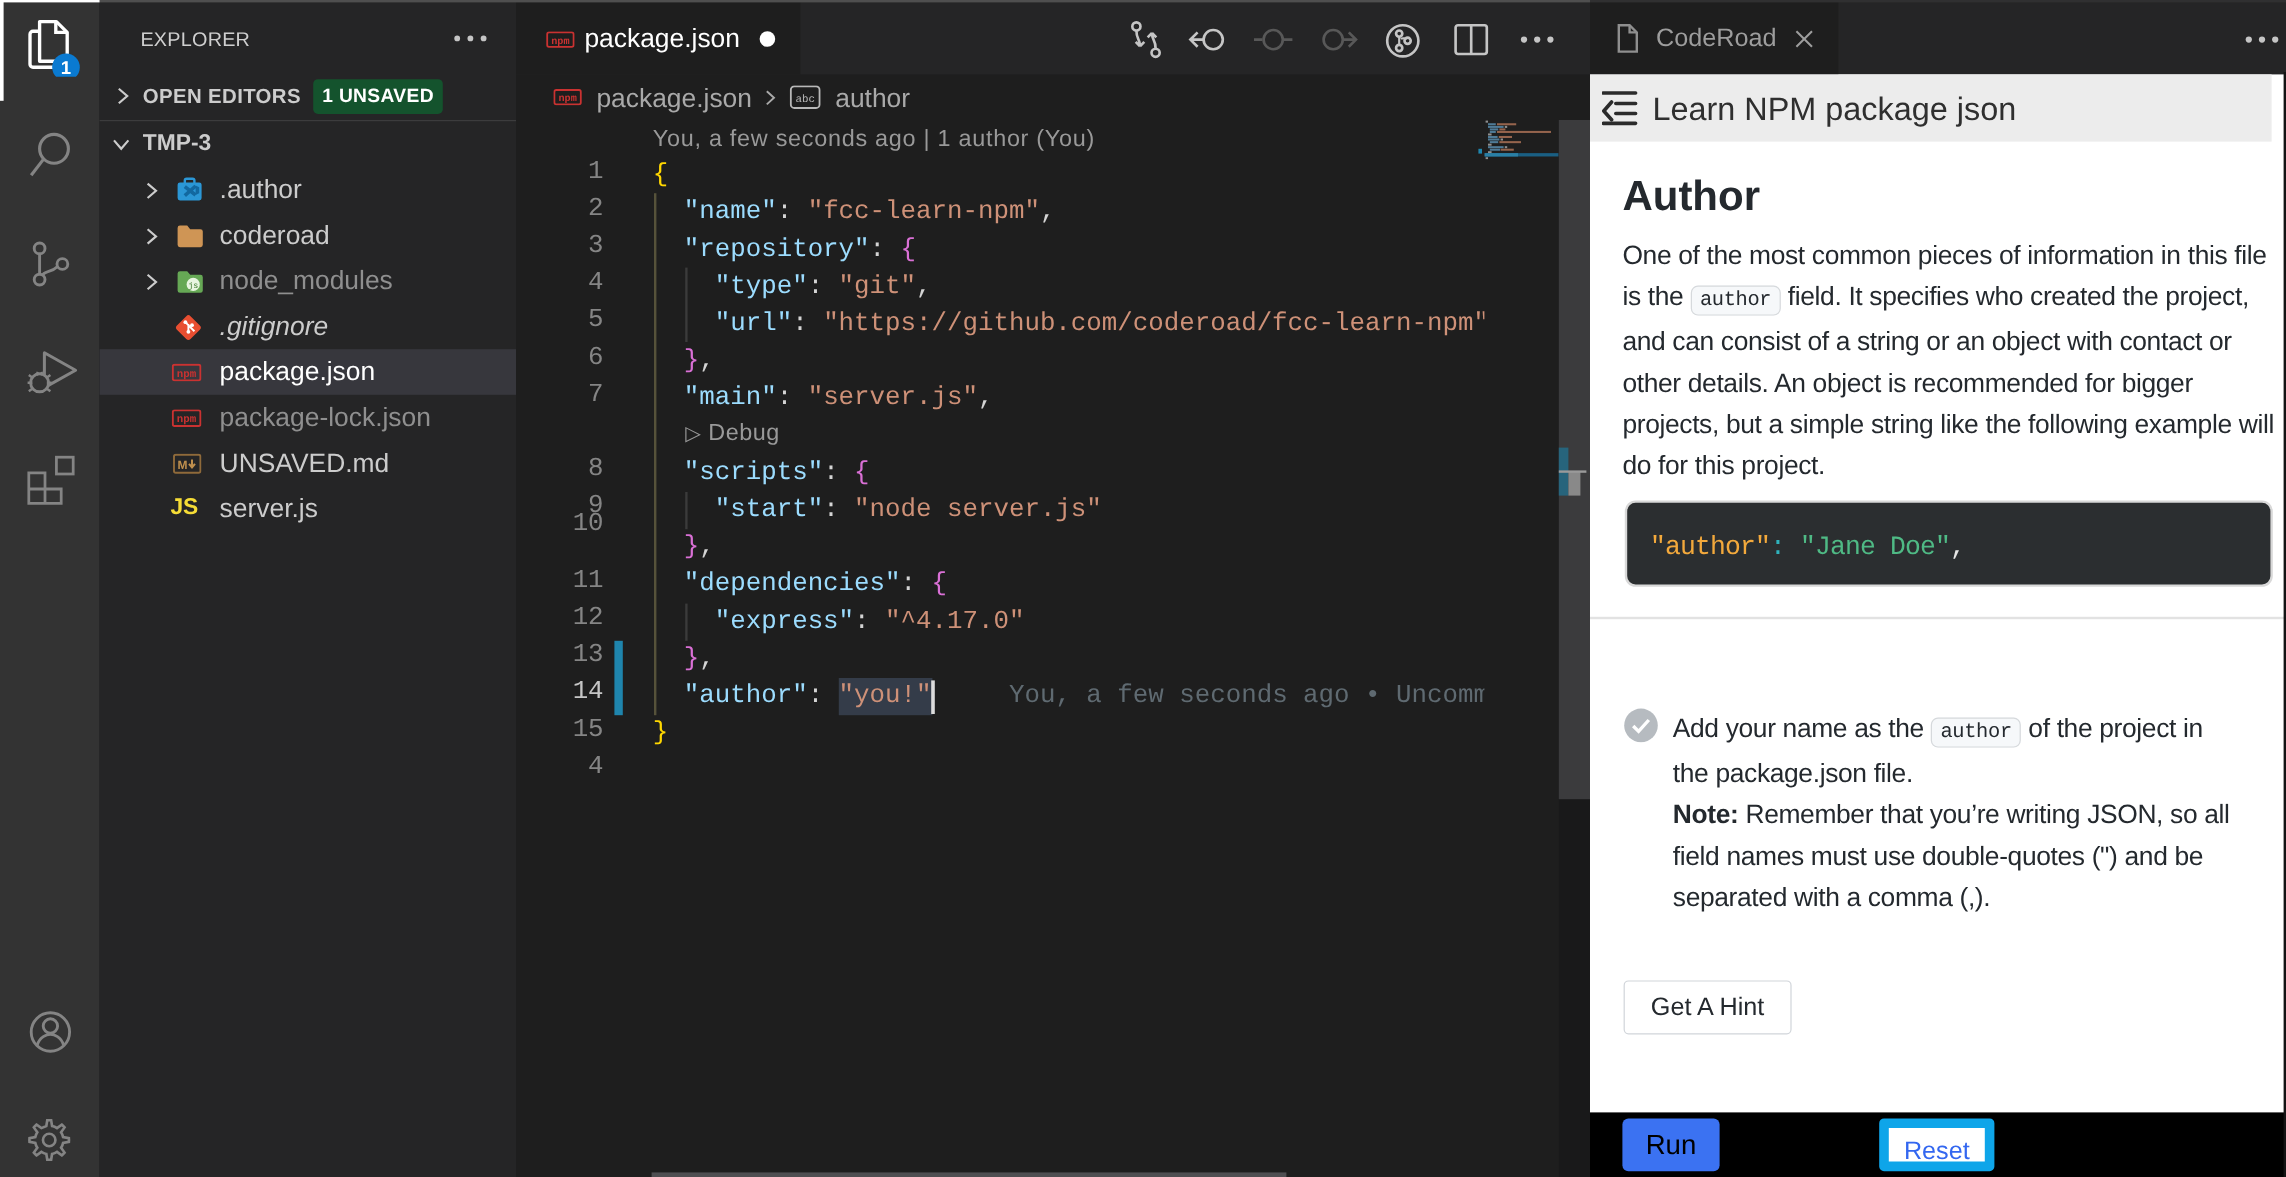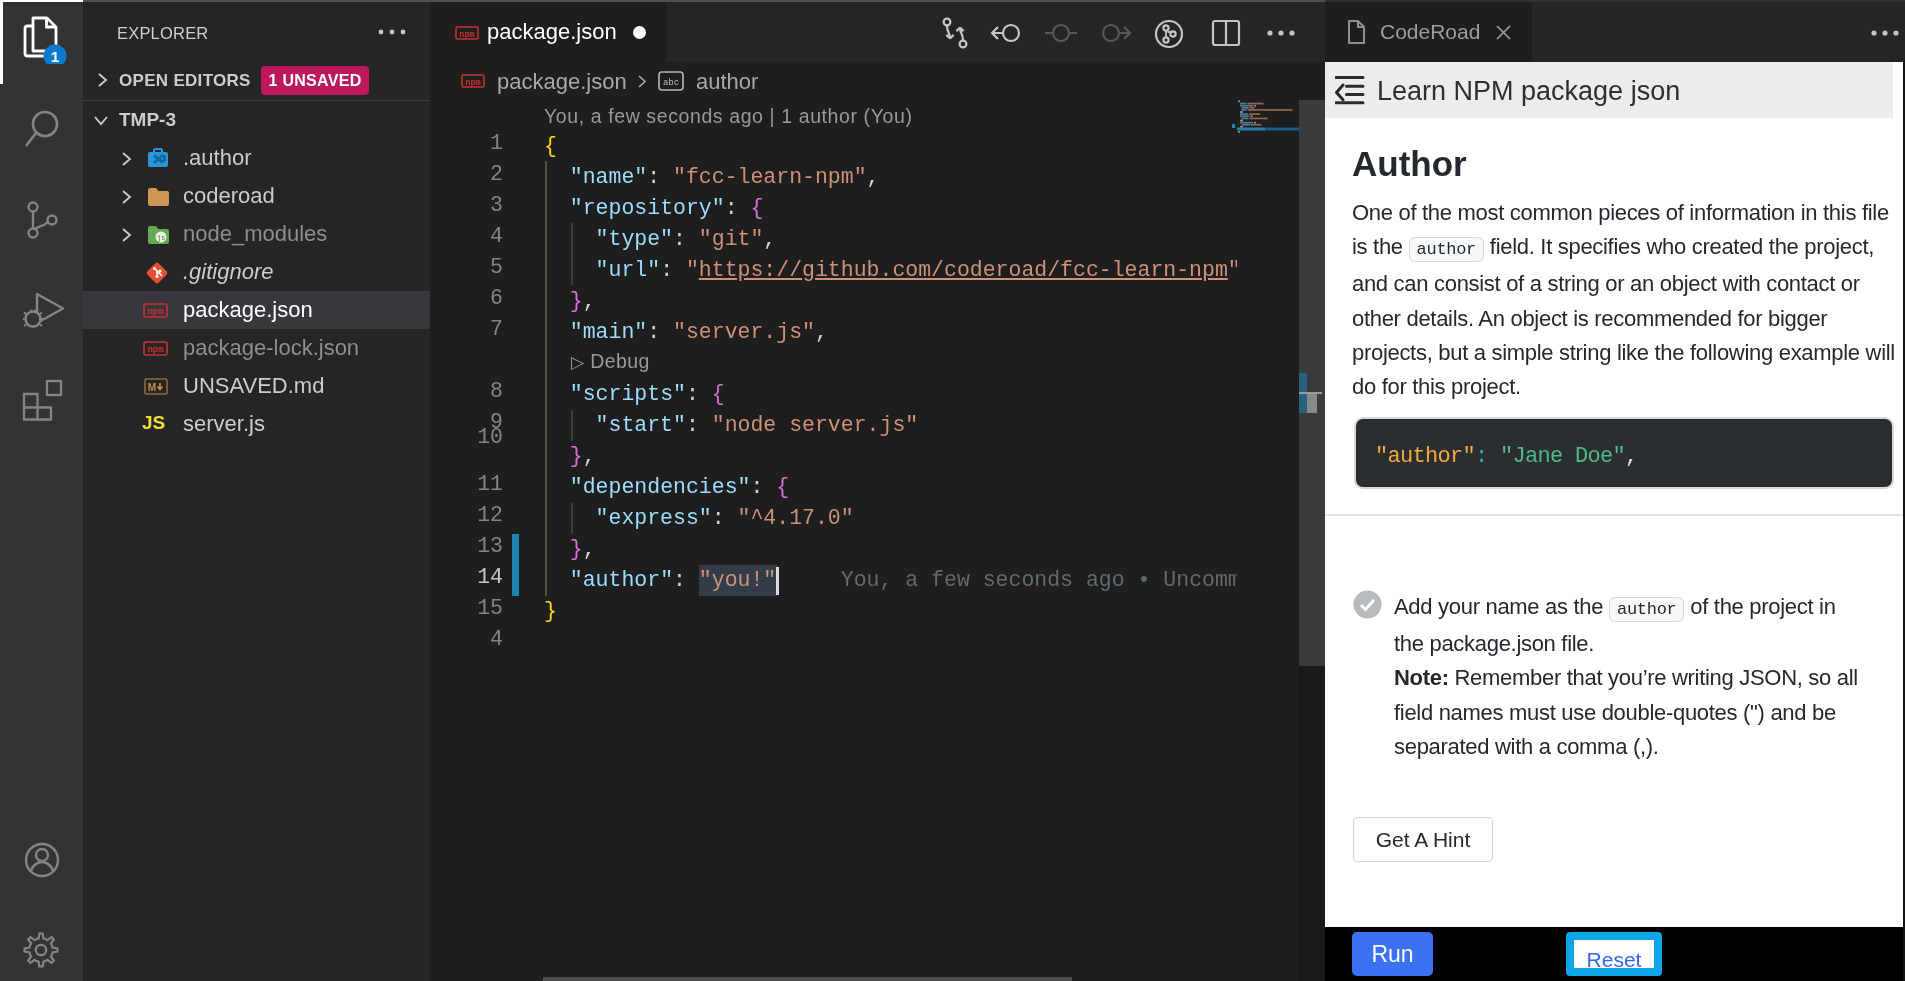--- a/index.html
+++ b/index.html
@@ -70,21 +70,21 @@
         <circle cx="4" cy="4" r="2.4"></circle>
         <circle cx="15" cy="4" r="2.4"></circle>
         <circle cx="26" cy="4" r="2.4"></circle>
       </g>
     </svg>
 
   <svg class="abs" style="left:12px;top:72px;" width="14" height="16" viewBox="0 0 14 16">
       <path d="M4 2 L11 8 L4 14" stroke="#cccccc" stroke-width="1.8" fill="none"></path>
     </svg>
   <div class="abs" style="left:36px;top:71px;font-size:17px;font-weight:bold;color:#cccccc;letter-spacing:.3px;">OPEN EDITORS</div>
-  <div class="abs" style="left:178px;top:66px;width:108px;height:29px;background:#be185d;border-radius:4px;color:#ffffff;font-size:16px;font-weight:bold;text-align:center;line-height:29px;letter-spacing:.3px;">1 UNSAVED</div>
+  <div class="abs" style="left:178px;top:66px;width:108px;height:29px;background:#14532d;border-radius:4px;color:#ffffff;font-size:16px;font-weight:bold;text-align:center;line-height:29px;letter-spacing:.3px;">1 UNSAVED</div>
   <div class="abs" style="left:0;top:100px;width:347px;height:1px;background:#3c3c3d;"></div>
 
   <svg class="abs" style="left:10px;top:113px;" width="16" height="14" viewBox="0 0 16 14">
       <path d="M2 4 L8 11 L14 4" stroke="#cccccc" stroke-width="1.8" fill="none"></path>
     </svg>
   <div class="abs" style="left:36px;top:109px;font-size:19px;font-weight:bold;color:#cccccc;">TMP-3</div>
 
   <svg class="abs" style="left:36px;top:151px;" width="14" height="16" viewBox="0 0 14 16">
       <path d="M4 2 L11 8 L4 14" stroke="#cccccc" stroke-width="1.8" fill="none"></path>
     </svg>
@@ -250,21 +250,21 @@
     <div class="abs" style="top:565.2px;right:0;color:#c6c6c6;">14</div>
     <div class="abs" style="top:596.2px;right:0;">15</div>
     <div class="abs" style="top:627.2px;right:0;">4</div>
   </div>
 
   <div class="abs mono" style="left:114px;top:0;width:693px;height:981px;font-size:21.5px;line-height:31px;color:#d4d4d4;white-space:pre;overflow:hidden;">
     <div class="abs" style="top:130.5px;"><span style="color:#ffd700">{</span></div>
     <div class="abs" style="top:161.5px;">  <span style="color:#9cdcfe">"name"</span>: <span style="color:#ce9178">"fcc-learn-npm"</span>,</div>
     <div class="abs" style="top:192.5px;">  <span style="color:#9cdcfe">"repository"</span>: <span style="color:#da70d6">{</span></div>
     <div class="abs" style="top:223.5px;">    <span style="color:#9cdcfe">"type"</span>: <span style="color:#ce9178">"git"</span>,</div>
-    <div class="abs" style="top:254.5px;">    <span style="color:#9cdcfe">"url"</span>: <span style="color:#ce9178">"<span style="text-decoration:underline">https://github.com/coderoad/fcc-learn-npm</span>"</span></div>
+    <div class="abs" style="top:254.5px;">    <span style="color:#9cdcfe">"url"</span>: <span style="color:#ce9178">"<span style="">https://github.com/coderoad/fcc-learn-npm</span>"</span></div>
     <div class="abs" style="top:285.5px;">  <span style="color:#da70d6">}</span>,</div>
     <div class="abs" style="top:316.5px;">  <span style="color:#9cdcfe">"main"</span>: <span style="color:#ce9178">"server.js"</span>,</div>
     <div class="abs" style="top:379.2px;">  <span style="color:#9cdcfe">"scripts"</span>: <span style="color:#da70d6">{</span></div>
     <div class="abs" style="top:410.2px;">    <span style="color:#9cdcfe">"start"</span>: <span style="color:#ce9178">"node server.js"</span></div>
     <div class="abs" style="top:441.2px;">  <span style="color:#da70d6">}</span>,</div>
     <div class="abs" style="top:472.2px;">  <span style="color:#9cdcfe">"dependencies"</span>: <span style="color:#da70d6">{</span></div>
     <div class="abs" style="top:503.2px;">    <span style="color:#9cdcfe">"express"</span>: <span style="color:#ce9178">"^4.17.0"</span></div>
     <div class="abs" style="top:534.2px;">  <span style="color:#da70d6">}</span>,</div>
     <div class="abs" style="top:565.2px;">  <span style="color:#9cdcfe">"author"</span>: <span style="color:#ce9178">"you!"</span><span style="color:#5f6a71">     You, a few seconds ago • Uncommitted changes</span></div>
     <div class="abs" style="top:596.2px;"><span style="color:#ffd700">}</span></div>
@@ -349,21 +349,21 @@
 
   <svg class="abs" style="left:28px;top:590px;" width="29" height="29" viewBox="0 0 29 29">
     <circle cx="14.5" cy="14.5" r="14" fill="#b6bbc0"></circle>
     <path d="M8 15 l4.5 4.5 L21 10" stroke="#fff" stroke-width="2.8" fill="none"></path>
   </svg>
   <div class="abs" style="left:69px;top:590px;font-size:22px;line-height:34.2px;color:#24292e;white-space:nowrap;letter-spacing:-0.3px;">Add your name as the <span class="mono" style="font-size:17px;background:#f6f8fa;border:1.5px solid #d6d9dc;border-radius:6px;padding:2px 7px;">author</span> of the project in<br>the package.json file.<br><b>Note:</b> Remember that you’re writing JSON, so all<br>field names must use double-quotes (") and be<br>separated with a comma (,).</div>
 
   <div class="abs" style="left:28px;top:817px;width:140px;height:45px;border:1.5px solid #d1d5da;border-radius:4px;font-size:21px;color:#24292e;text-align:center;line-height:43px;">Get A Hint</div>
 
   <div class="abs" style="left:0;top:927px;width:580px;height:54px;background:#000000;"></div>
-  <div class="abs" style="left:27px;top:932px;width:81px;height:44px;background:#3b72f2;border-radius:5px;color:#ffffff;font-size:23px;text-align:center;line-height:44px;">Run</div>
+  <div class="abs" style="left:27px;top:932px;width:81px;height:44px;background:#3b72f2;border-radius:5px;color:#000000;font-size:23px;text-align:center;line-height:44px;">Run</div>
   <div class="abs" style="left:241px;top:932px;width:96px;height:44px;background:#ffffff;border:8px solid #0ea5e9;border-radius:4px;color:#3367f0;font-size:21px;text-align:center;line-height:40px;">Reset</div>
 
   <div class="abs" style="left:578px;top:60px;width:2px;height:921px;background:#141414;"></div>
 </div>
 
 <div class="abs" style="left:83px;top:0;width:1242px;height:2px;background:#4f4f4f;"></div>
 <div class="abs" style="left:1325px;top:0;width:580px;height:2px;background:#303031;"></div>
 <div class="abs" style="left:0;top:0;width:83px;height:2px;background:#ffffff;"></div>
 
 </body></html>

